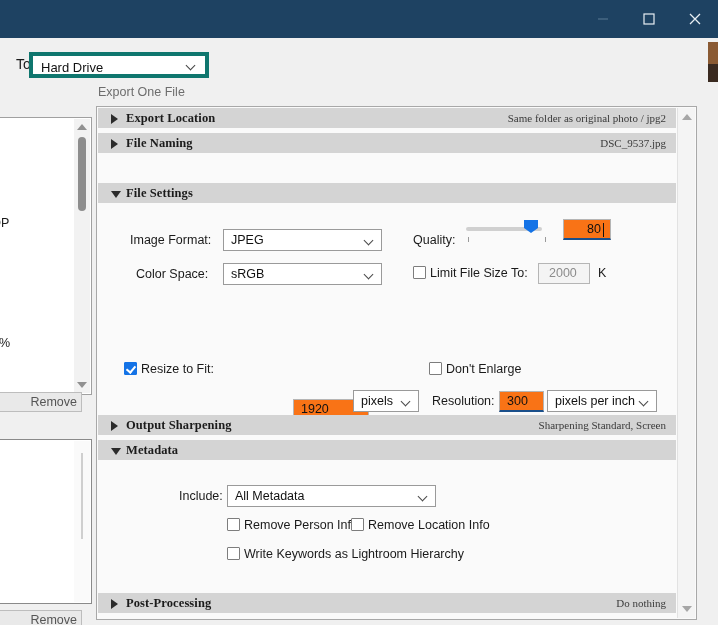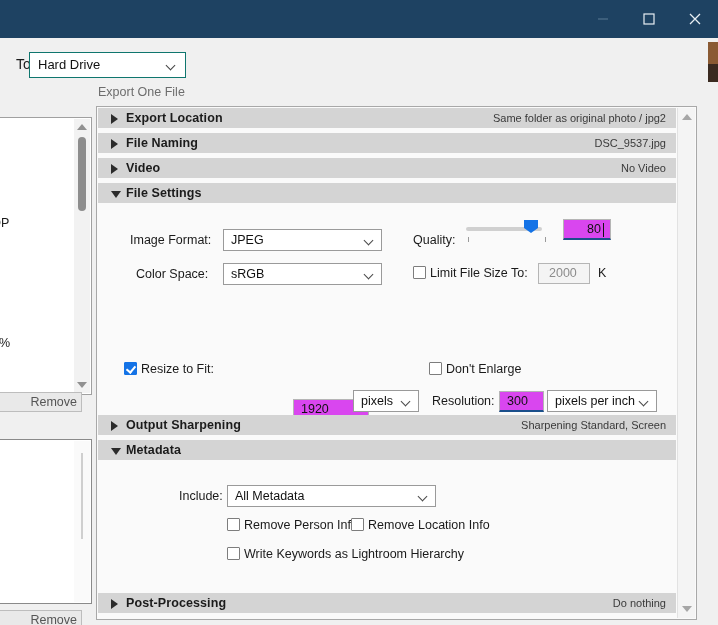--- a/index.html
+++ b/index.html
@@ -56,22 +56,22 @@
   #btn-min{right:92px;}
   #btn-max{right:46px;}
   #btn-close{right:0px;}
 
   #topstrip{position:absolute;left:0;top:38px;width:718px;height:4px;background:#f0f0f0;}
 
   
   #exportto-row{position:absolute;left:0;top:50px;width:400px;height:30px;}
   #exportto-label{position:absolute;left:0;top:6px;font-size:14px;color:#1a1a1a;padding-left:16px;}
   #exportto-select{
-    position:absolute;left:29px;top:52px;width:157px;height:26px;
-    background:#fff;border:1px solid #0f766e;box-sizing:border-box;
+    position:absolute;left:29px;top:52px;width:180px;height:26px;
+    background:#fff;border:4px solid #0f766e;box-sizing:border-box;
   }
   #exportto-select .val{position:absolute;left:8px;top:4px;font-size:13px;color:#111;}
   .caret{
     position:absolute;right:9px;top:50%;margin-top:-3px;width:9px;height:6px;
   }
   .caret::before{
     content:"";position:absolute;left:0;top:0;width:6px;height:6px;
     border-left:1.4px solid #444;border-bottom:1.4px solid #444;
     transform:rotate(-45deg);transform-origin:center;
   }
@@ -81,40 +81,40 @@
   #export-one-file{position:absolute;left:2px;top:3px;font-size:12.5px;color:#6d6d6d;}
 
   #settings-pane{
     position:absolute;left:0px;top:24px;width:601px;height:514px;
     background:#fafafa;border:1px solid #a8a8a8;box-sizing:border-box;
   }
 
   
   .sec{
     position:absolute;left:1px;width:578px;height:21px;
-    background:#d4d4d4;box-sizing:border-box;border-bottom:1px solid #fafafa;
+    background:#d4d4d4;box-sizing:border-box;border-bottom:1px solid #fafafa;font-family:Liberation Serif, serif;
   }
   .sec .tri{position:absolute;left:13px;top:6px;width:0;height:0;}
   .sec .tri.right{border-top:5px solid transparent;border-bottom:5px solid transparent;border-left:7px solid #2b2b2b;}
   .sec .tri.down{top:8px;border-left:5px solid transparent;border-right:5px solid transparent;border-top:7px solid #2b2b2b;}
   .sec .title{position:absolute;left:28px;top:3px;font-size:12.5px;font-weight:bold;color:#1b1b1b;letter-spacing:.1px;}
   .sec .summary{position:absolute;right:10px;top:4px;font-size:11px;color:#3a3a3a;}
 
   
   .panel{position:absolute;left:1px;width:578px;background:#fafafa;}
 
   
   .lbl{position:absolute;font-size:12.5px;color:#1a1a1a;white-space:nowrap;}
   .combo{
     position:absolute;height:22px;background:#fff;border:1px solid #9a9a9a;box-sizing:border-box;
   }
   .combo .val{position:absolute;left:7px;top:3px;font-size:12.5px;color:#111;}
 
   .numfield{
-    position:absolute;height:21px;background:#d946ef;border:1px solid #b5b5b5;box-sizing:border-box;
+    position:absolute;height:21px;background:#f97316;border:1px solid #b5b5b5;box-sizing:border-box;
     border-bottom:2px solid #1a4f8a;
   }
   .numfield .v{position:absolute;right:6px;top:2px;font-size:12.5px;color:#111;}
   .numfield.muted{border-bottom:1px solid #b5b5b5;background:#f4f4f4;}
   .numfield.muted .v{color:#8c8c8c;}
 
   .caretbox{position:absolute;right:7px;top:50%;margin-top:-3px;width:9px;height:6px;}
   .caretbox::before{
     content:"";position:absolute;left:0;top:0;width:6px;height:6px;
     border-left:1.3px solid #4a4a4a;border-bottom:1.3px solid #4a4a4a;
@@ -229,25 +229,20 @@
       <span class="title">Export Location</span>
       <span class="summary">Same folder as original photo / jpg2</span>
     </div>
 
     <div class="sec" style="top:26px">
       <span class="tri right"></span>
       <span class="title">File Naming</span>
       <span class="summary">DSC_9537.jpg</span>
     </div>
 
-    <div class="sec" style="top:51px">
-      <span class="tri right"></span>
-      <span class="title">Video</span>
-      <span class="summary">No Video</span>
-    </div>
 
     <div class="sec" style="top:76px">
       <span class="tri down"></span>
       <span class="title">File Settings</span>
     </div>
     <div class="panel" style="top:97px;height:111px">
       <span class="lbl" style="left:32px;top:29px">Image Format:</span>
       <div class="combo" style="left:125px;top:25px;width:159px">
         <span class="val">JPEG</span>
         <span class="caretbox"></span>

